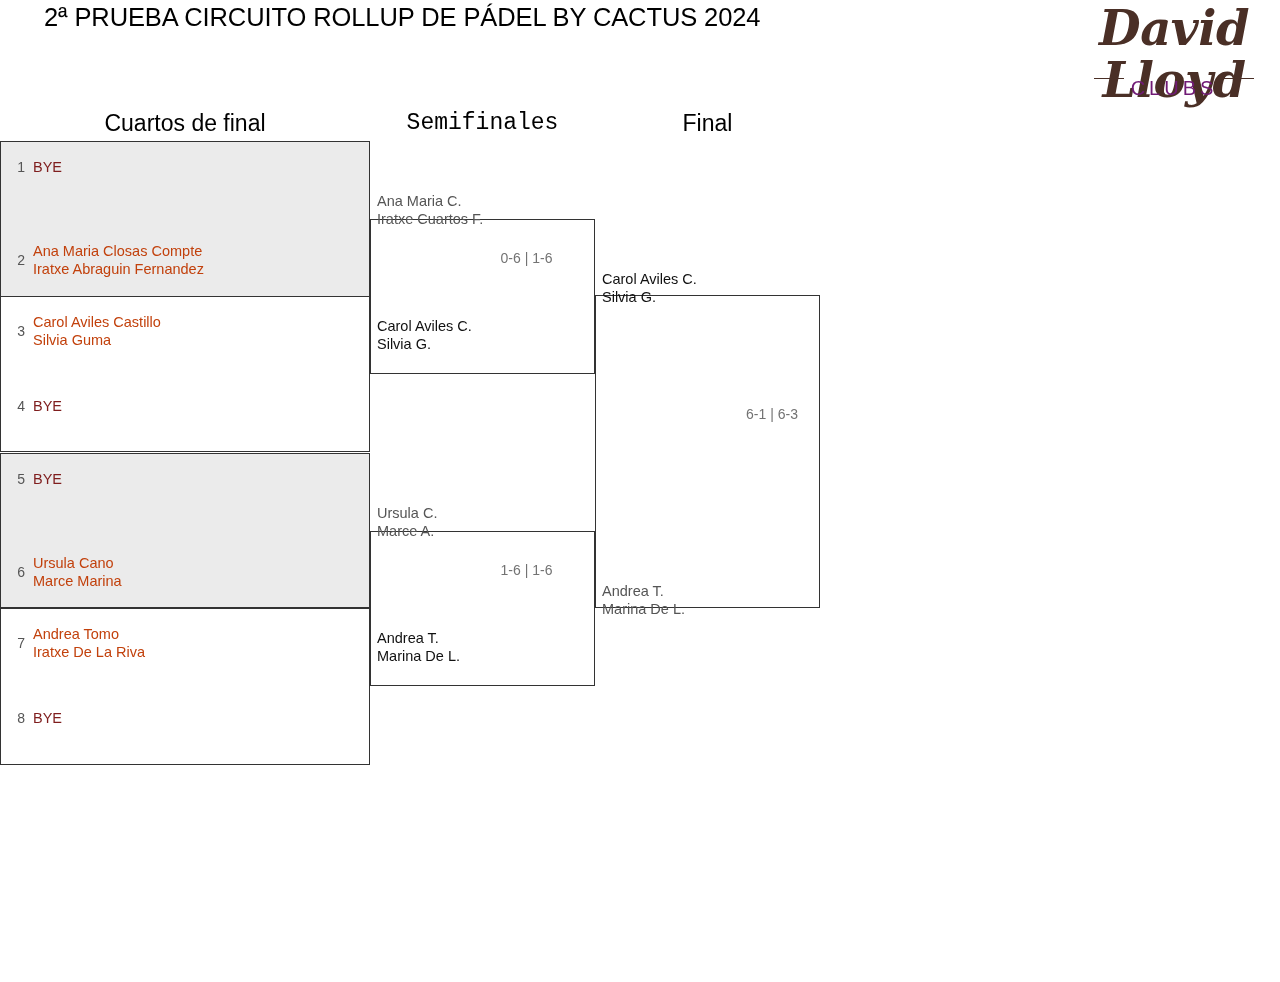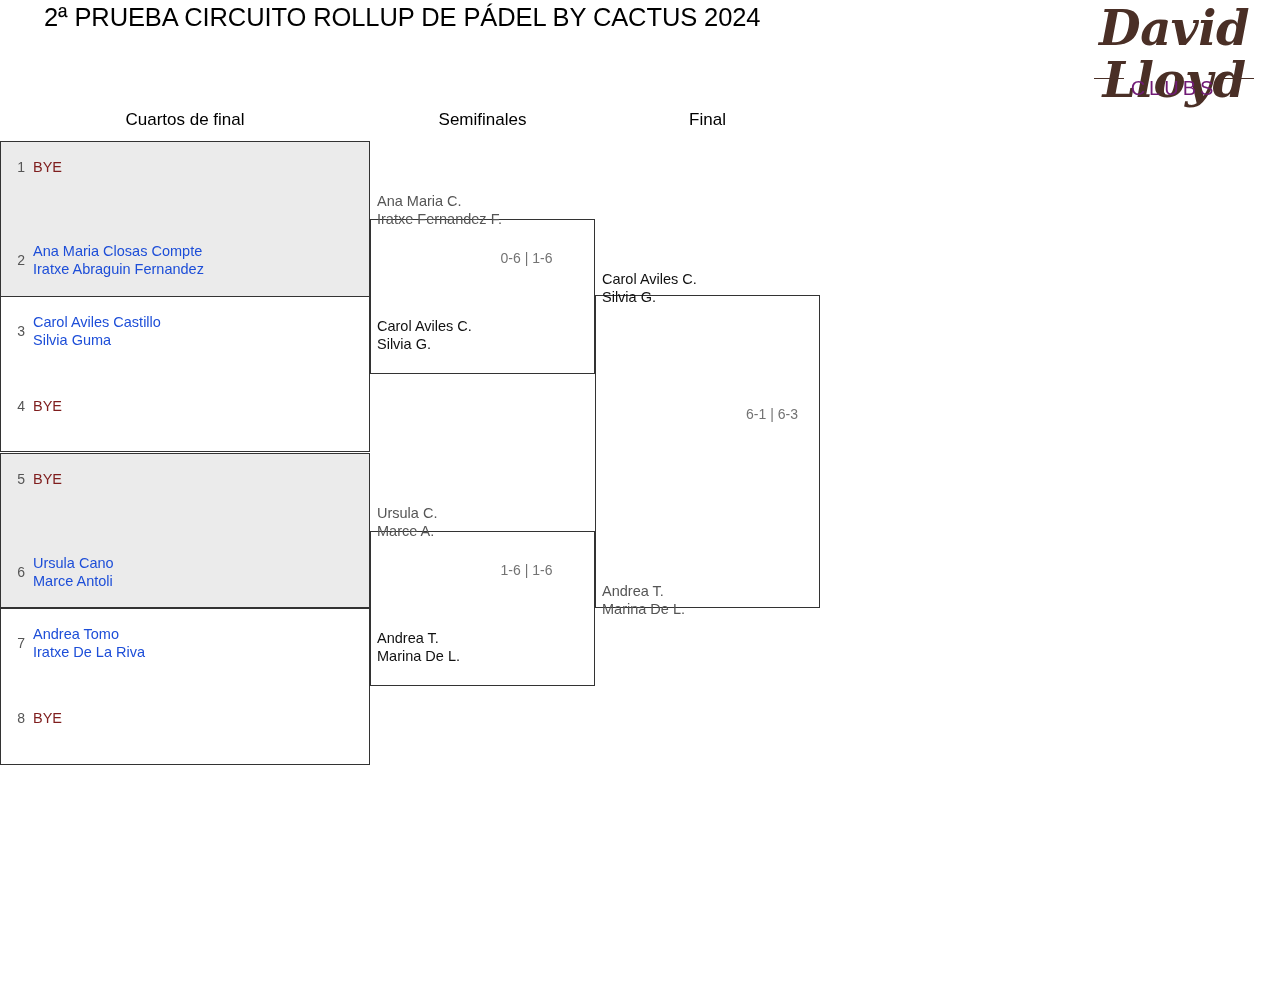--- a/index.html
+++ b/index.html
@@ -77,27 +77,27 @@
     font-family: "Liberation Sans", sans-serif;
     font-size: 20px;
     letter-spacing: 4px;
     color: #701a75;
     margin-top: 20px;
   }
 
   
   .round-head {
     position: absolute;
-    font-size: 17px;
+    font-size: 23px;
     color: #000000;
     text-align: center;
     white-space: nowrap;
   }
   #head-qf  { left: 0px;   top: 110px; width: 370px; }
-  #head-sf  { left: 370px; top: 110px; width: 225px; }
+  #head-sf  { left: 370px; top: 110px; width: 225px; font-family: Liberation Mono, monospace; }
   #head-f   { left: 595px; top: 110px; width: 225px; }
 
   
   .bracket { position: absolute; left: 0; top: 0; width: 1280px; height: 982px; }
 
   .match-box {
     position: absolute;
     border: 1px solid #333333;
     background: #ffffff;
   }
@@ -128,21 +128,21 @@
     text-align: right;
     font-size: 14px;
     color: #555555;
     line-height: 18px;
     flex: 0 0 24px;
   }
   .qf-entry .names {
     margin-left: 8px;
     font-size: 14.5px;
     line-height: 18px;
-    color: #1d4ed8;
+    color: #c2410c;
     white-space: nowrap;
   }
   .qf-entry .names.bye {
     color: #7f1d1d;
   }
   .qf-entry.two-line .seed { line-height: 36px; }
 
   .e-top    { top: 16px; }
   .e-bottom { top: 100px; }
   .e-top-1  { top: 16px; }
@@ -248,21 +248,21 @@
       <div class="qf-entry e-top">
         <span class="seed">5</span>
         <span class="names bye">
           <span>BYE</span>
         </span>
       </div>
       <div class="qf-entry e-bottom two-line">
         <span class="seed">6</span>
         <span class="names">
           <span>Ursula Cano</span><br>
-          <span>Marce Antoli</span>
+          <span>Marce Marina</span>
         </span>
       </div>
     </div>
 
     <div class="match-box" id="qf4">
       <div class="qf-entry e-top-1 two-line">
         <span class="seed">7</span>
         <span class="names">
           <span>Andrea Tomo</span><br>
           <span>Iratxe De La Riva</span>
@@ -274,21 +274,21 @@
           <span>BYE</span>
         </span>
       </div>
     </div>
 
     <div class="match-box" id="sf1"></div>
     <div class="match-box" id="sf2"></div>
 
     <div class="adv-label loser" id="sf1-top">
       <span>Ana Maria C.</span><br>
-      <span>Iratxe Fernandez F.</span>
+      <span>Iratxe Cuartos F.</span>
     </div>
     <div class="score" id="sf1-score">0-6 | 1-6</div>
     <div class="box-winner" id="sf1-winner">
       <span>Carol Aviles C.</span><br>
       <span>Silvia G.</span>
     </div>
 
     <div class="adv-label loser" id="sf2-top">
       <span>Ursula C.</span><br>
       <span>Marce A.</span>

